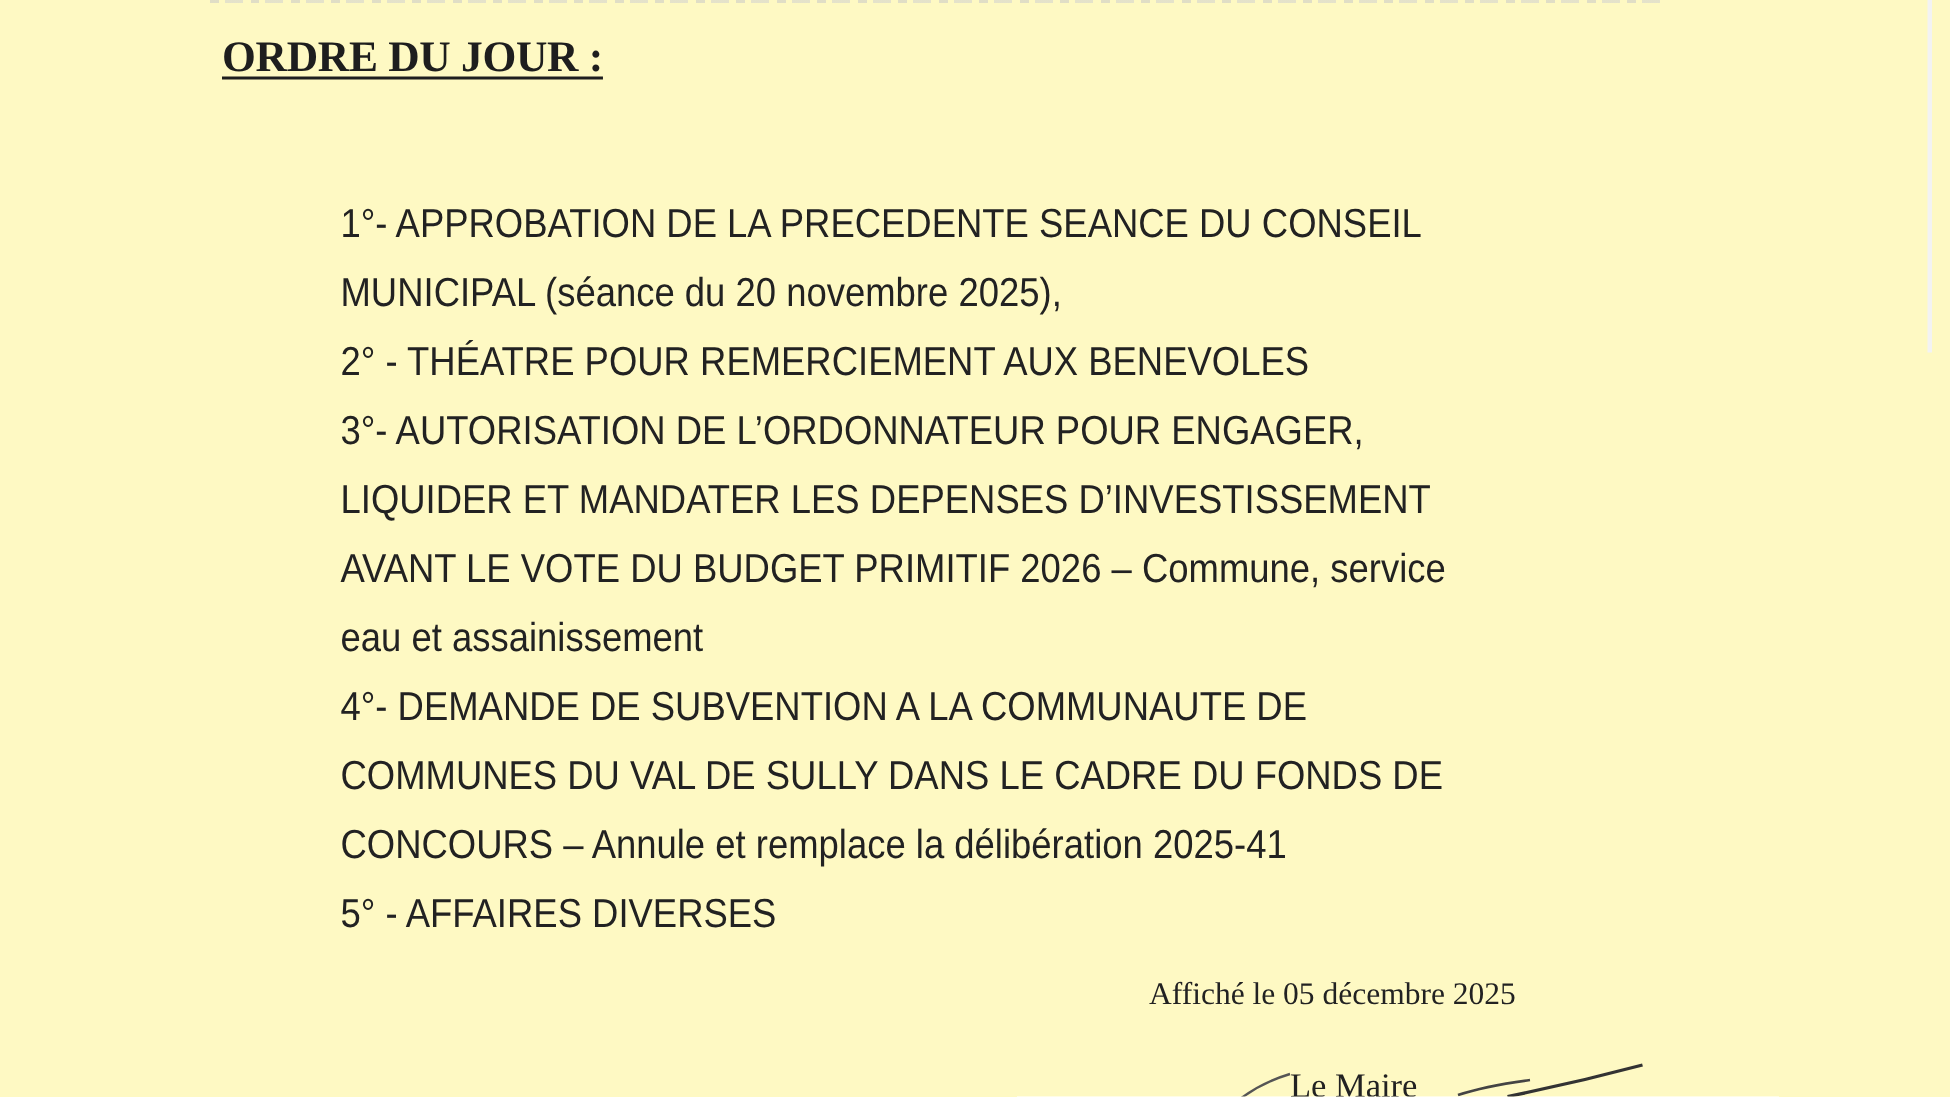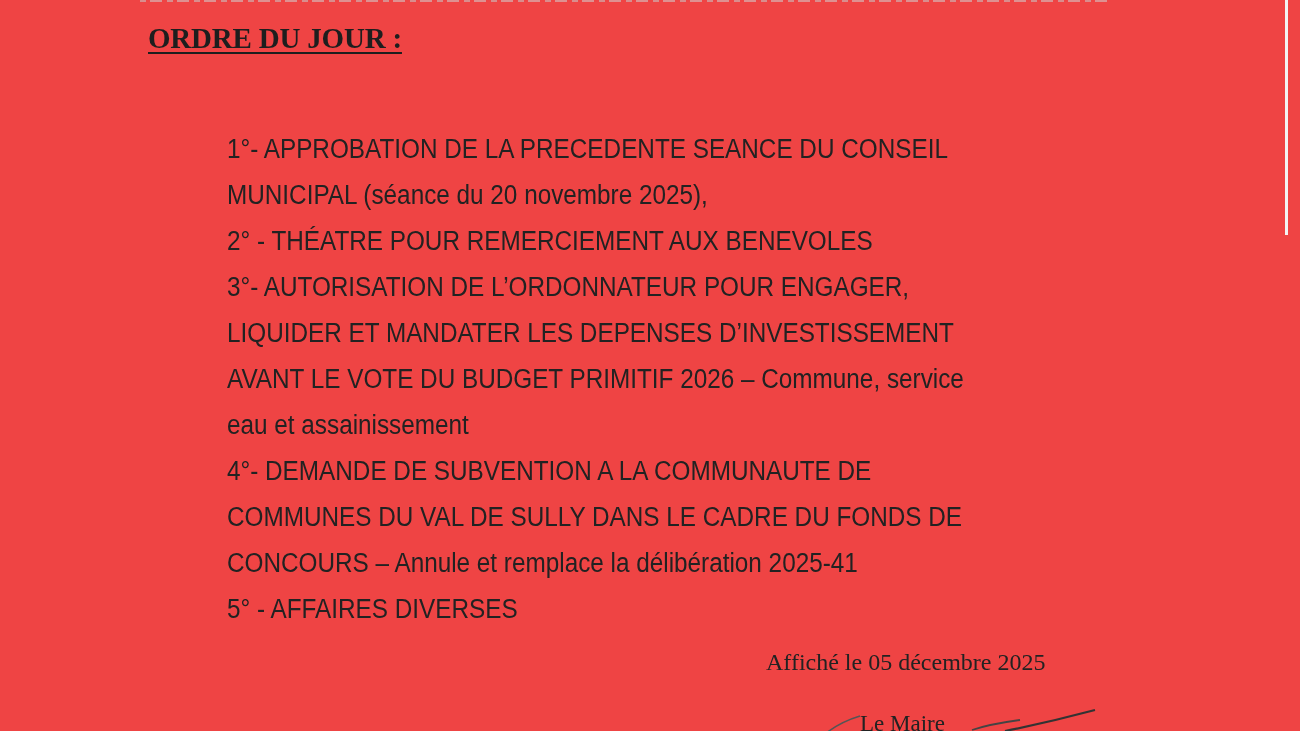--- a/index.html
+++ b/index.html
@@ -7,21 +7,21 @@
       padding: 0;
       width: 1300px;
       height: 731px;
       overflow: hidden;
       background: #ffffff;
     }
     .page {
       position: relative;
       width: 1300px;
       height: 731px;
-      background: #ef4444;
+      background: #fef9c3;
       color: #222222;
     }
     .top-remnant {
       position: absolute;
       left: 140px;
       top: -2px;
       width: 970px;
       height: 4px;
       background: repeating-linear-gradient(90deg, #c8c8c8 0 6px, transparent 6px 10px, #d0d0d0 10px 22px, transparent 22px 27px);
       opacity: 0.55;
@@ -66,21 +66,21 @@
     }
     .agenda-line {
       display: block;
       white-space: nowrap;
     }
     .posted {
       position: absolute;
       left: 766px;
       top: 648px;
       font-family: "Liberation Serif", serif;
-      font-size: 24px;
+      font-size: 21px;
       color: #222222;
       line-height: 28px;
       white-space: nowrap;
     }
     .signature-block {
       position: absolute;
       left: 820px;
       top: 700px;
       width: 300px;
       height: 40px;

